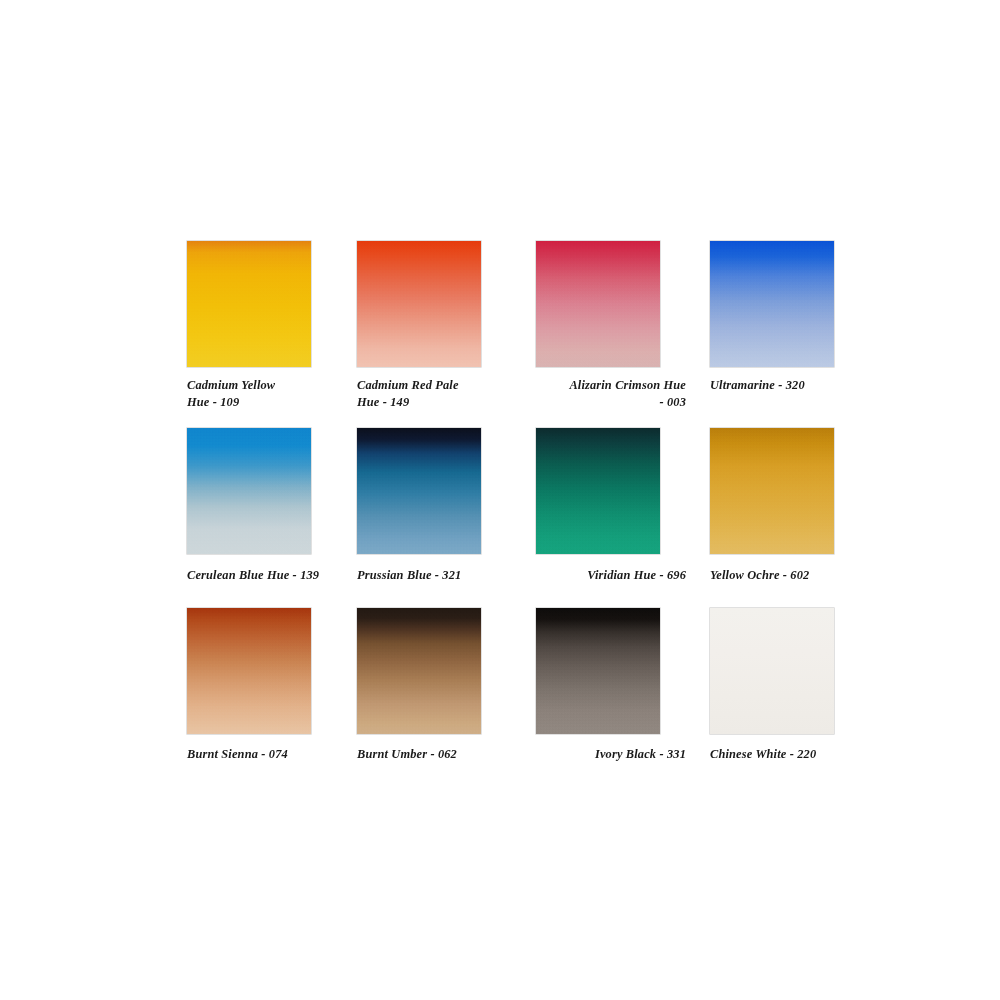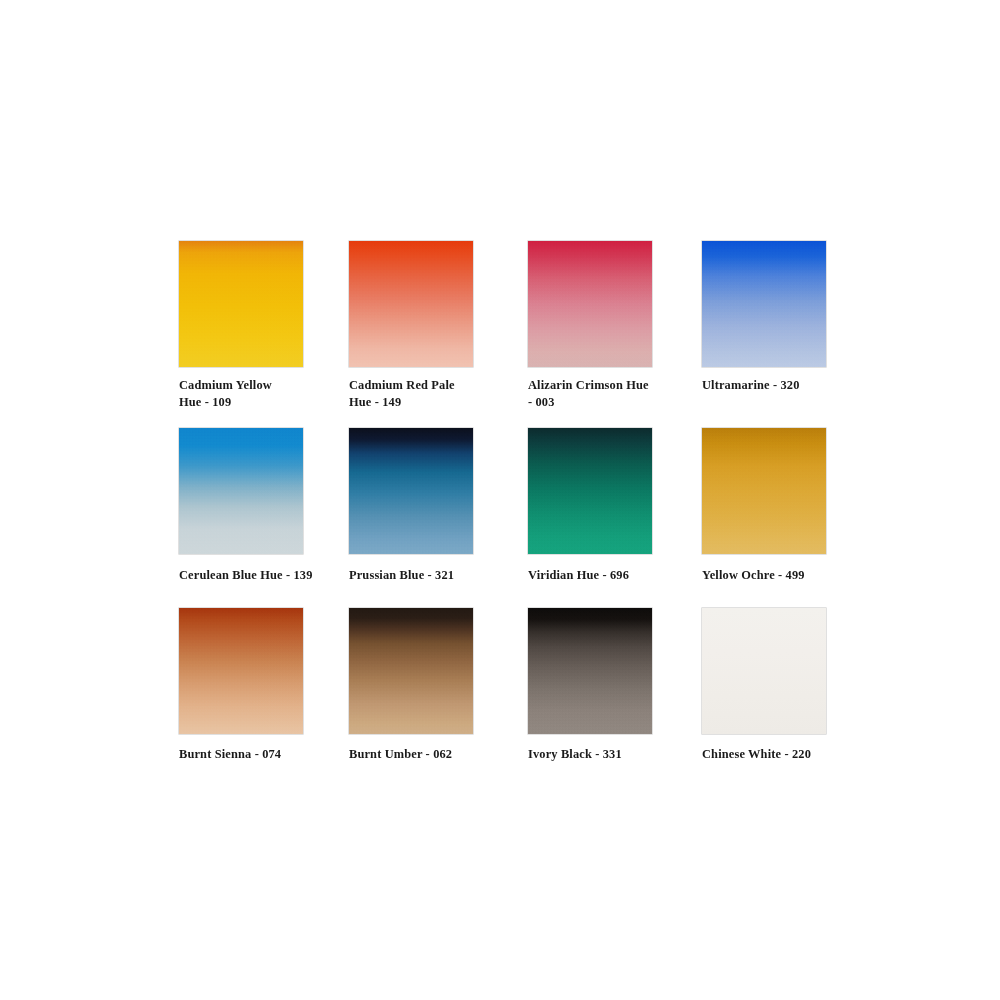--- a/index.html
+++ b/index.html
@@ -11,26 +11,27 @@
     width: 1000px;
     height: 1000px;
     background: #ffffff;
     font-family: "Liberation Serif", "DejaVu Serif", serif;
     overflow: hidden;
     position: relative;
   }
 
   #swatch-grid {
     position: absolute;
-    left: 179px;
+    left: 187px;
     top: 241px;
     width: 650px;
     display: grid;
     grid-template-columns: 170px 179px 174px 127px;
     grid-template-rows: 187px 180px 180px;
+    font-style: italic;
   }
 
   .swatch-cell {
     position: relative;
   }
 
   .swatch-chip {
     width: 124px;
     height: 126px;
     position: relative;
@@ -59,21 +60,21 @@
     font-size: 12.4px;
     font-weight: bold;
     line-height: 16.5px;
     color: #1a1a1a;
     letter-spacing: 0.15px;
     white-space: pre-line;
   }
 
   
   .swatch-cell.col-4 .swatch-label { width: 140px; }
-  .swatch-cell.col-3 .swatch-label { width: 150px; }
+  .swatch-cell.col-3 .swatch-label { width: 150px; text-align: right; }
 
   
   .row-2 .swatch-label { top: 139px; }
   .row-3 .swatch-label { top: 138px; }
 </style>
 </head>
 <body>
 
 <div id="swatch-grid">
 
@@ -110,21 +111,21 @@
     <div class="swatch-label">Prussian Blue - 321</div>
   </div>
 
   <div class="swatch-cell row-2 col-3">
     <div class="swatch-chip" style="background: linear-gradient(rgb(12, 42, 45) 0%, rgb(12, 62, 62) 12%, rgb(10, 90, 78) 28%, rgb(10, 118, 96) 48%, rgb(15, 141, 110) 68%, rgb(19, 157, 121) 86%, rgb(21, 163, 125) 100%);"></div>
     <div class="swatch-label">Viridian Hue - 696</div>
   </div>
 
   <div class="swatch-cell row-2 col-4">
     <div class="swatch-chip" style="background: linear-gradient(rgb(185, 125, 11) 0%, rgb(200, 140, 16) 12%, rgb(215, 157, 36) 30%, rgb(220, 167, 52) 50%, rgb(223, 175, 67) 70%, rgb(226, 183, 85) 88%, rgb(227, 187, 96) 100%);"></div>
-    <div class="swatch-label">Yellow Ochre - 499</div>
+    <div class="swatch-label">Yellow Ochre - 602</div>
   </div>
 
   <div class="swatch-cell row-3 col-1">
     <div class="swatch-chip" style="background: linear-gradient(rgb(165, 52, 13) 0%, rgb(178, 74, 27) 10%, rgb(190, 100, 52) 25%, rgb(201, 129, 79) 42%, rgb(215, 155, 110) 60%, rgb(226, 177, 137) 78%, rgb(231, 192, 157) 95%, rgb(232, 196, 164) 100%);"></div>
     <div class="swatch-label">Burnt Sienna  - 074</div>
   </div>
 
   <div class="swatch-cell row-3 col-2">
     <div class="swatch-chip" style="background: linear-gradient(rgb(34, 24, 18) 0%, rgb(42, 29, 21) 8%, rgb(76, 50, 33) 17%, rgb(116, 80, 47) 28%, rgb(142, 100, 64) 42%, rgb(168, 125, 84) 58%, rgb(191, 150, 112) 76%, rgb(204, 168, 126) 92%, rgb(207, 174, 135) 100%);"></div>
     <div class="swatch-label">Burnt Umber - 062</div>

